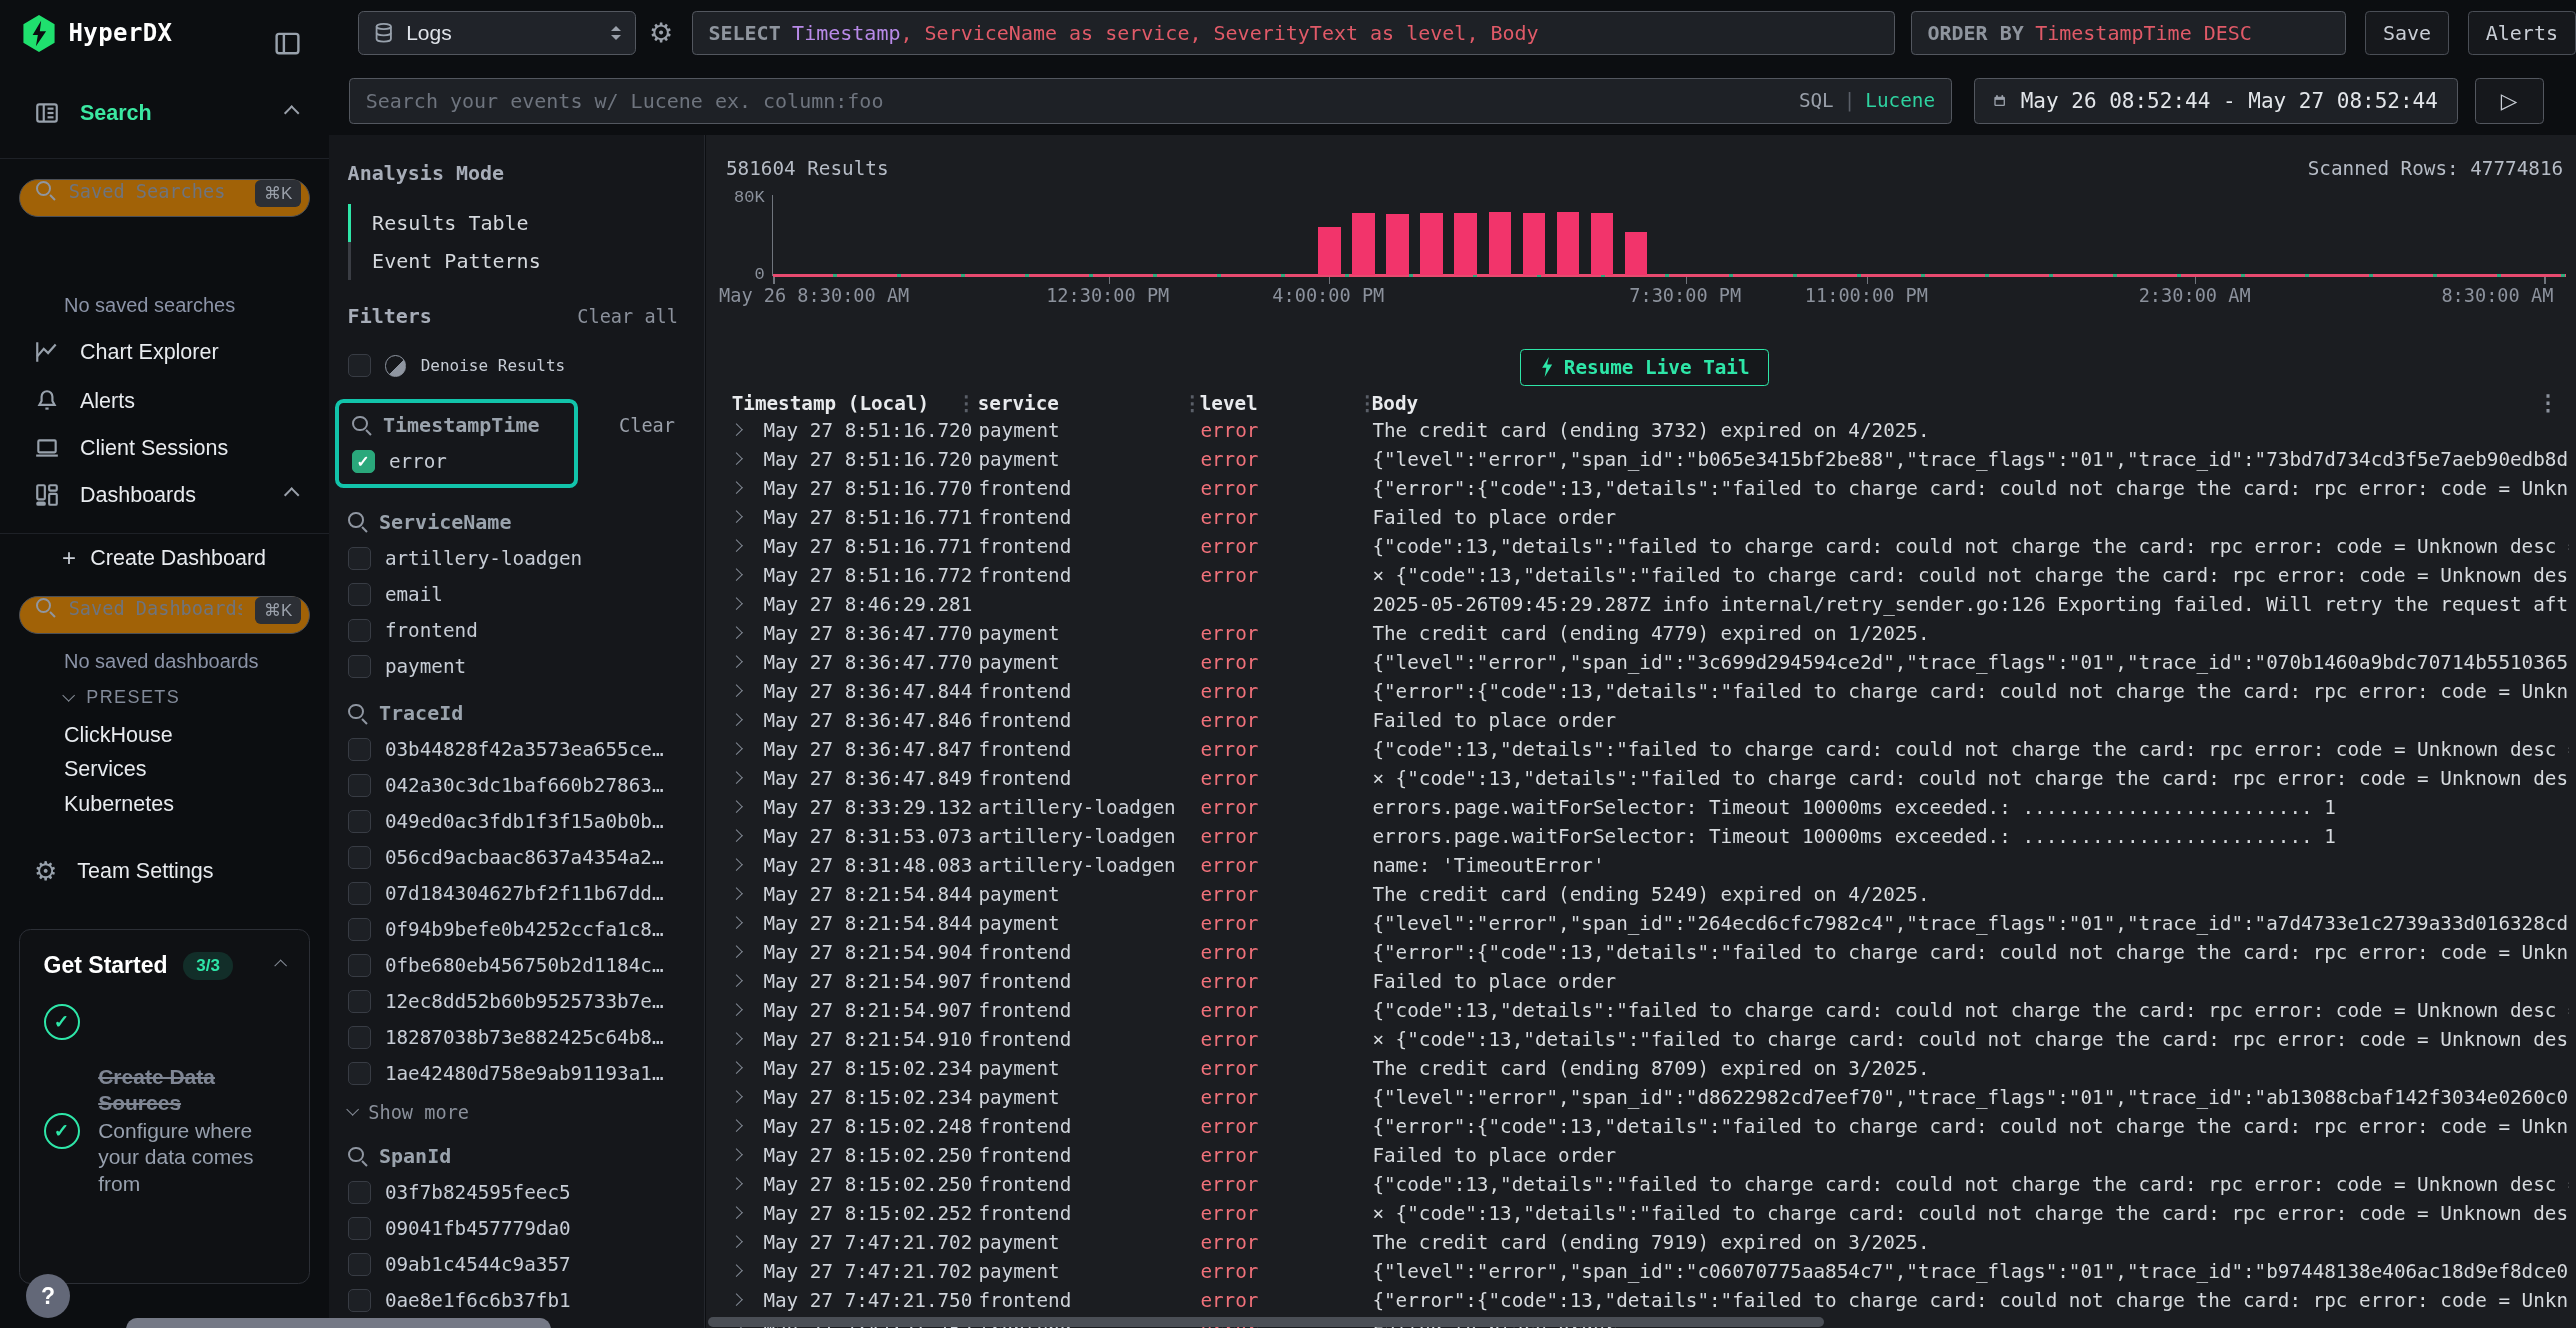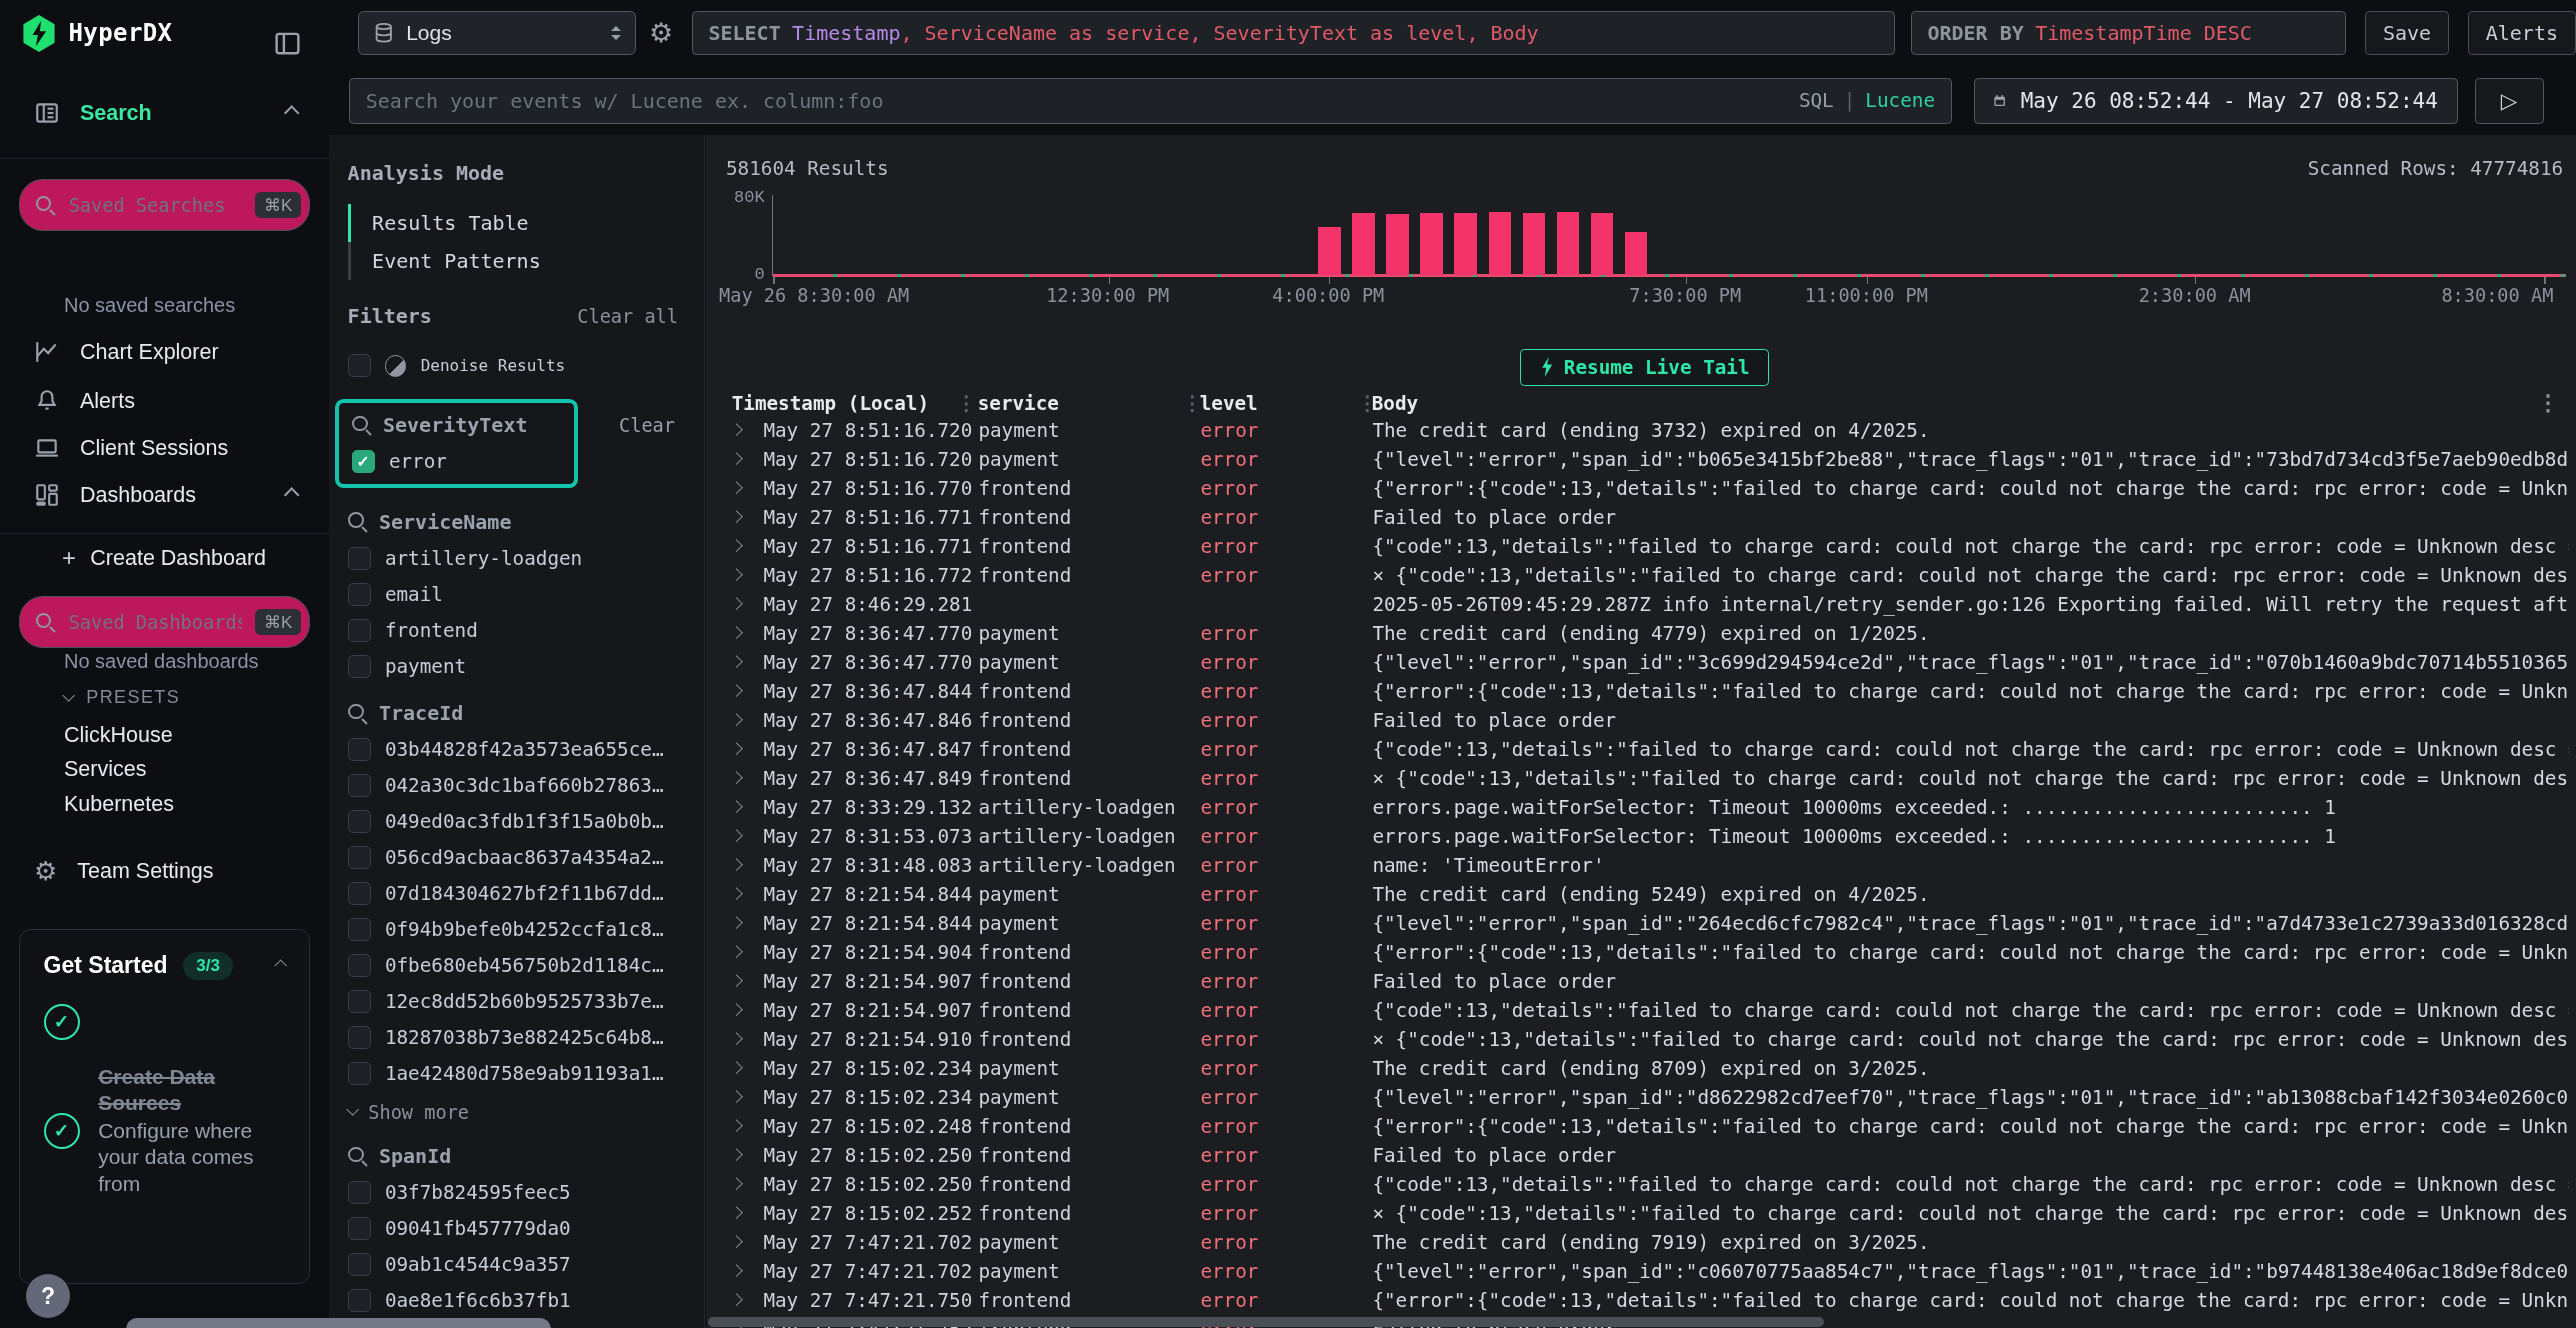--- a/index.html
+++ b/index.html
@@ -41,22 +41,22 @@
   .play-btn{height:46px;width:69px;background:#16181c;border:1.4px solid #53575f;border-radius:4.3px;display:flex;align-items:center;
     justify-content:center;margin-left:17px;color:#c9ced6;font-size:21.5px;}
 
   
   #sidebar{position:absolute;left:0;top:66px;width:329px;height:1262px;background:#0c0e11;z-index:20;}
   .side-abs{position:absolute;left:0;right:0;}
   .nav-row{display:flex;align-items:center;gap:20px;padding-left:34px;font-size:21.5px;color:#e8ebef;font-weight:500;}
   .nav-row .chev-right-slot{margin-left:auto;margin-right:31.5px;}
   .green{color:#3be8a2;font-weight:700;}
   .divider{border-top:0.7px solid #1e2127;}
-  .pill{position:absolute;left:18.6px;right:18.6px;height:52px;border:1.4px solid #4b4f57;border-radius:24px;background:#be185d;
-    display:flex;align-items:center;gap:11.4px;box-sizing:border-box;padding:0 8.6px 0 15.7px;}
+  .pill{position:absolute;left:18.6px;right:18.6px;height:38px;border:1.4px solid #4b4f57;border-radius:24px;background:#a16207;
+    display:flex;align-items:flex-start;gap:11.4px;box-sizing:border-box;padding:0 8.6px 0 15.7px;}
   .pill input{flex:1;background:transparent;border:none;outline:none;color:#dfe3e9;font-size:18.6px;font-family:"DejaVu Sans Mono",monospace;min-width:0;}
   .pill input::placeholder{color:#6e747e;}
   .kbd{background:#2c2f35;border-radius:5.7px;padding:2.9px 8.6px;color:#9aa0aa;font-size:17px;white-space:nowrap;}
   .muted-row{color:#8b93a7;font-size:20px;padding-left:64px;}
   .presets-row{display:flex;align-items:center;gap:13px;padding-left:64px;color:#828a99;font-size:18px;letter-spacing:1.4px;}
   .preset-item{padding-left:64px;font-size:21.5px;color:#e8ebef;}
   .gs-card{position:absolute;left:18.6px;right:18.6px;top:863px;height:355px;border:0.7px solid #2c2f36;border-radius:11.4px;
     background:#0f1114;box-sizing:border-box;padding:21.5px 24px;overflow:hidden;}
   .gs-head{display:flex;align-items:center;gap:15.7px;}
   .gs-title-main{font-size:23px;font-weight:800;color:#fff;}
@@ -328,21 +328,21 @@
       <span class="clear-all">Clear all</span>
     </div>
     <div class="denoise-row">
       <span class="cbox"></span>
       <span class="half-circle"></span>
       <span>Denoise Results</span>
     </div>
     <div>
         <div class="facet-group"><div class="facet-box hl"><div class="facet-header">
               <span class="icon-search"></span>
-              <span class="facet-title">SeverityText</span>
+              <span class="facet-title">TimestampTime</span>
             </div><div class="facet-row">
               <span class="cbox on"></span>
               <span class="fv">error</span>
             </div></div><span class="facet-clear">Clear</span></div>
         <div class="facet-group"><div class="facet-box"><div class="facet-header">
               <span class="icon-search"></span>
               <span class="facet-title">ServiceName</span>
             </div><div class="facet-row">
               <span class="cbox"></span>
               <span class="fv">artillery-loadgen</span>

